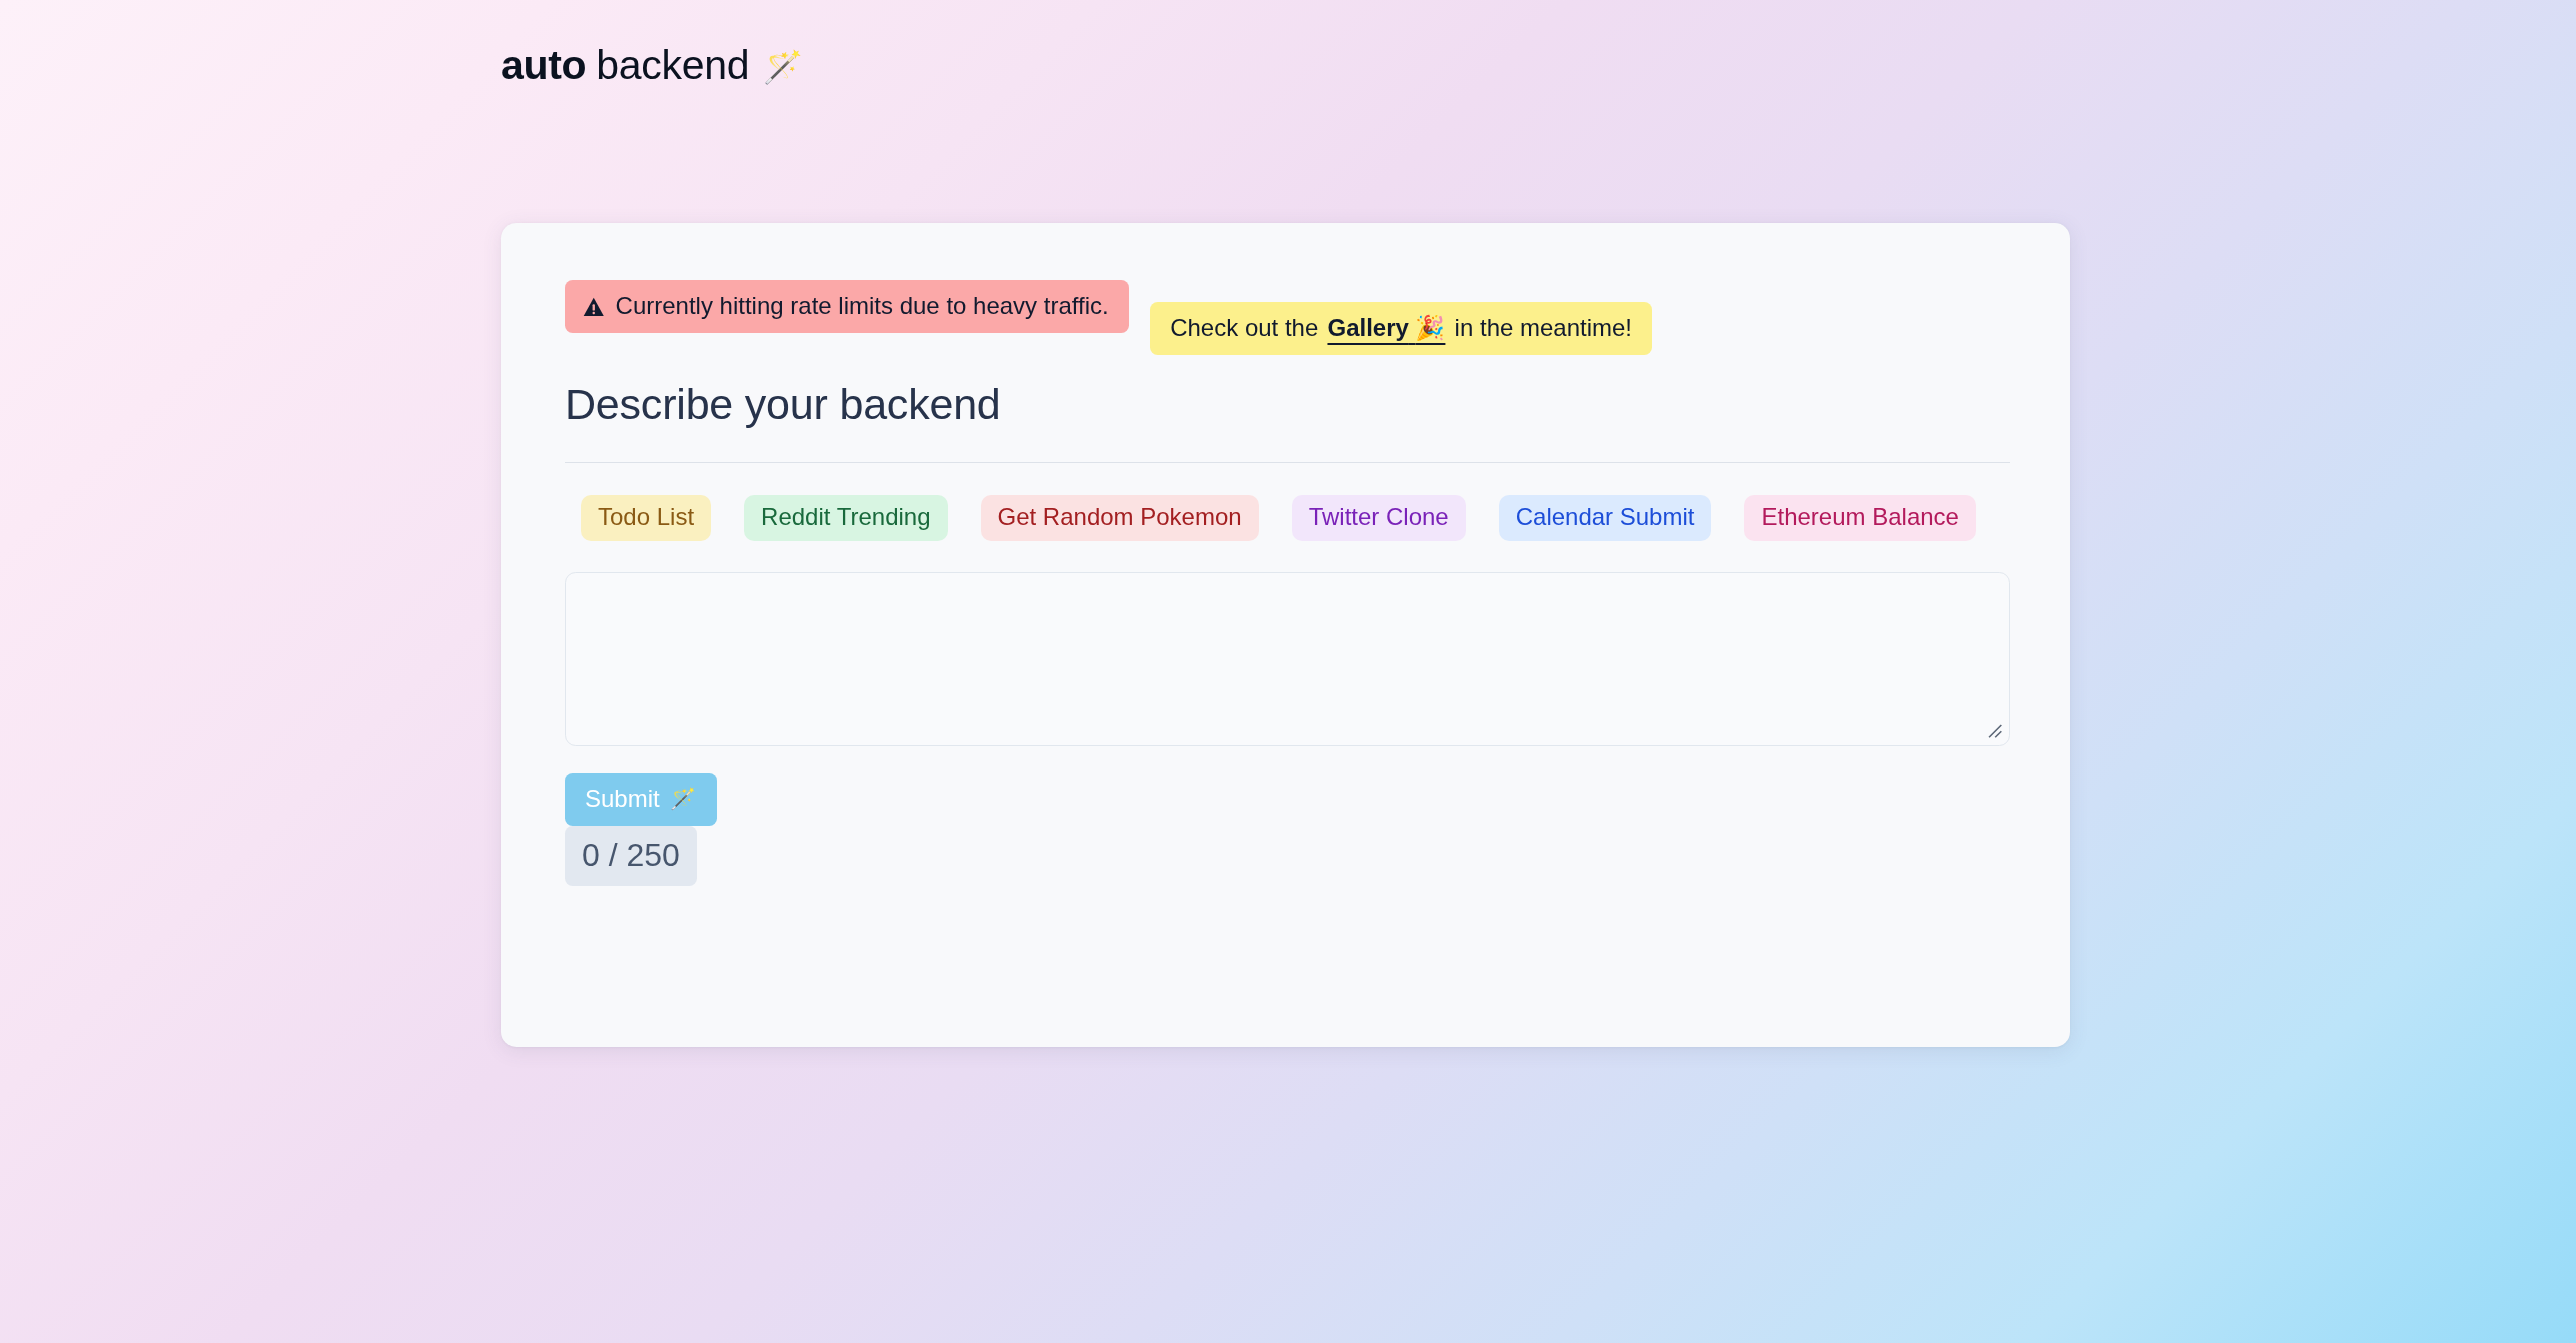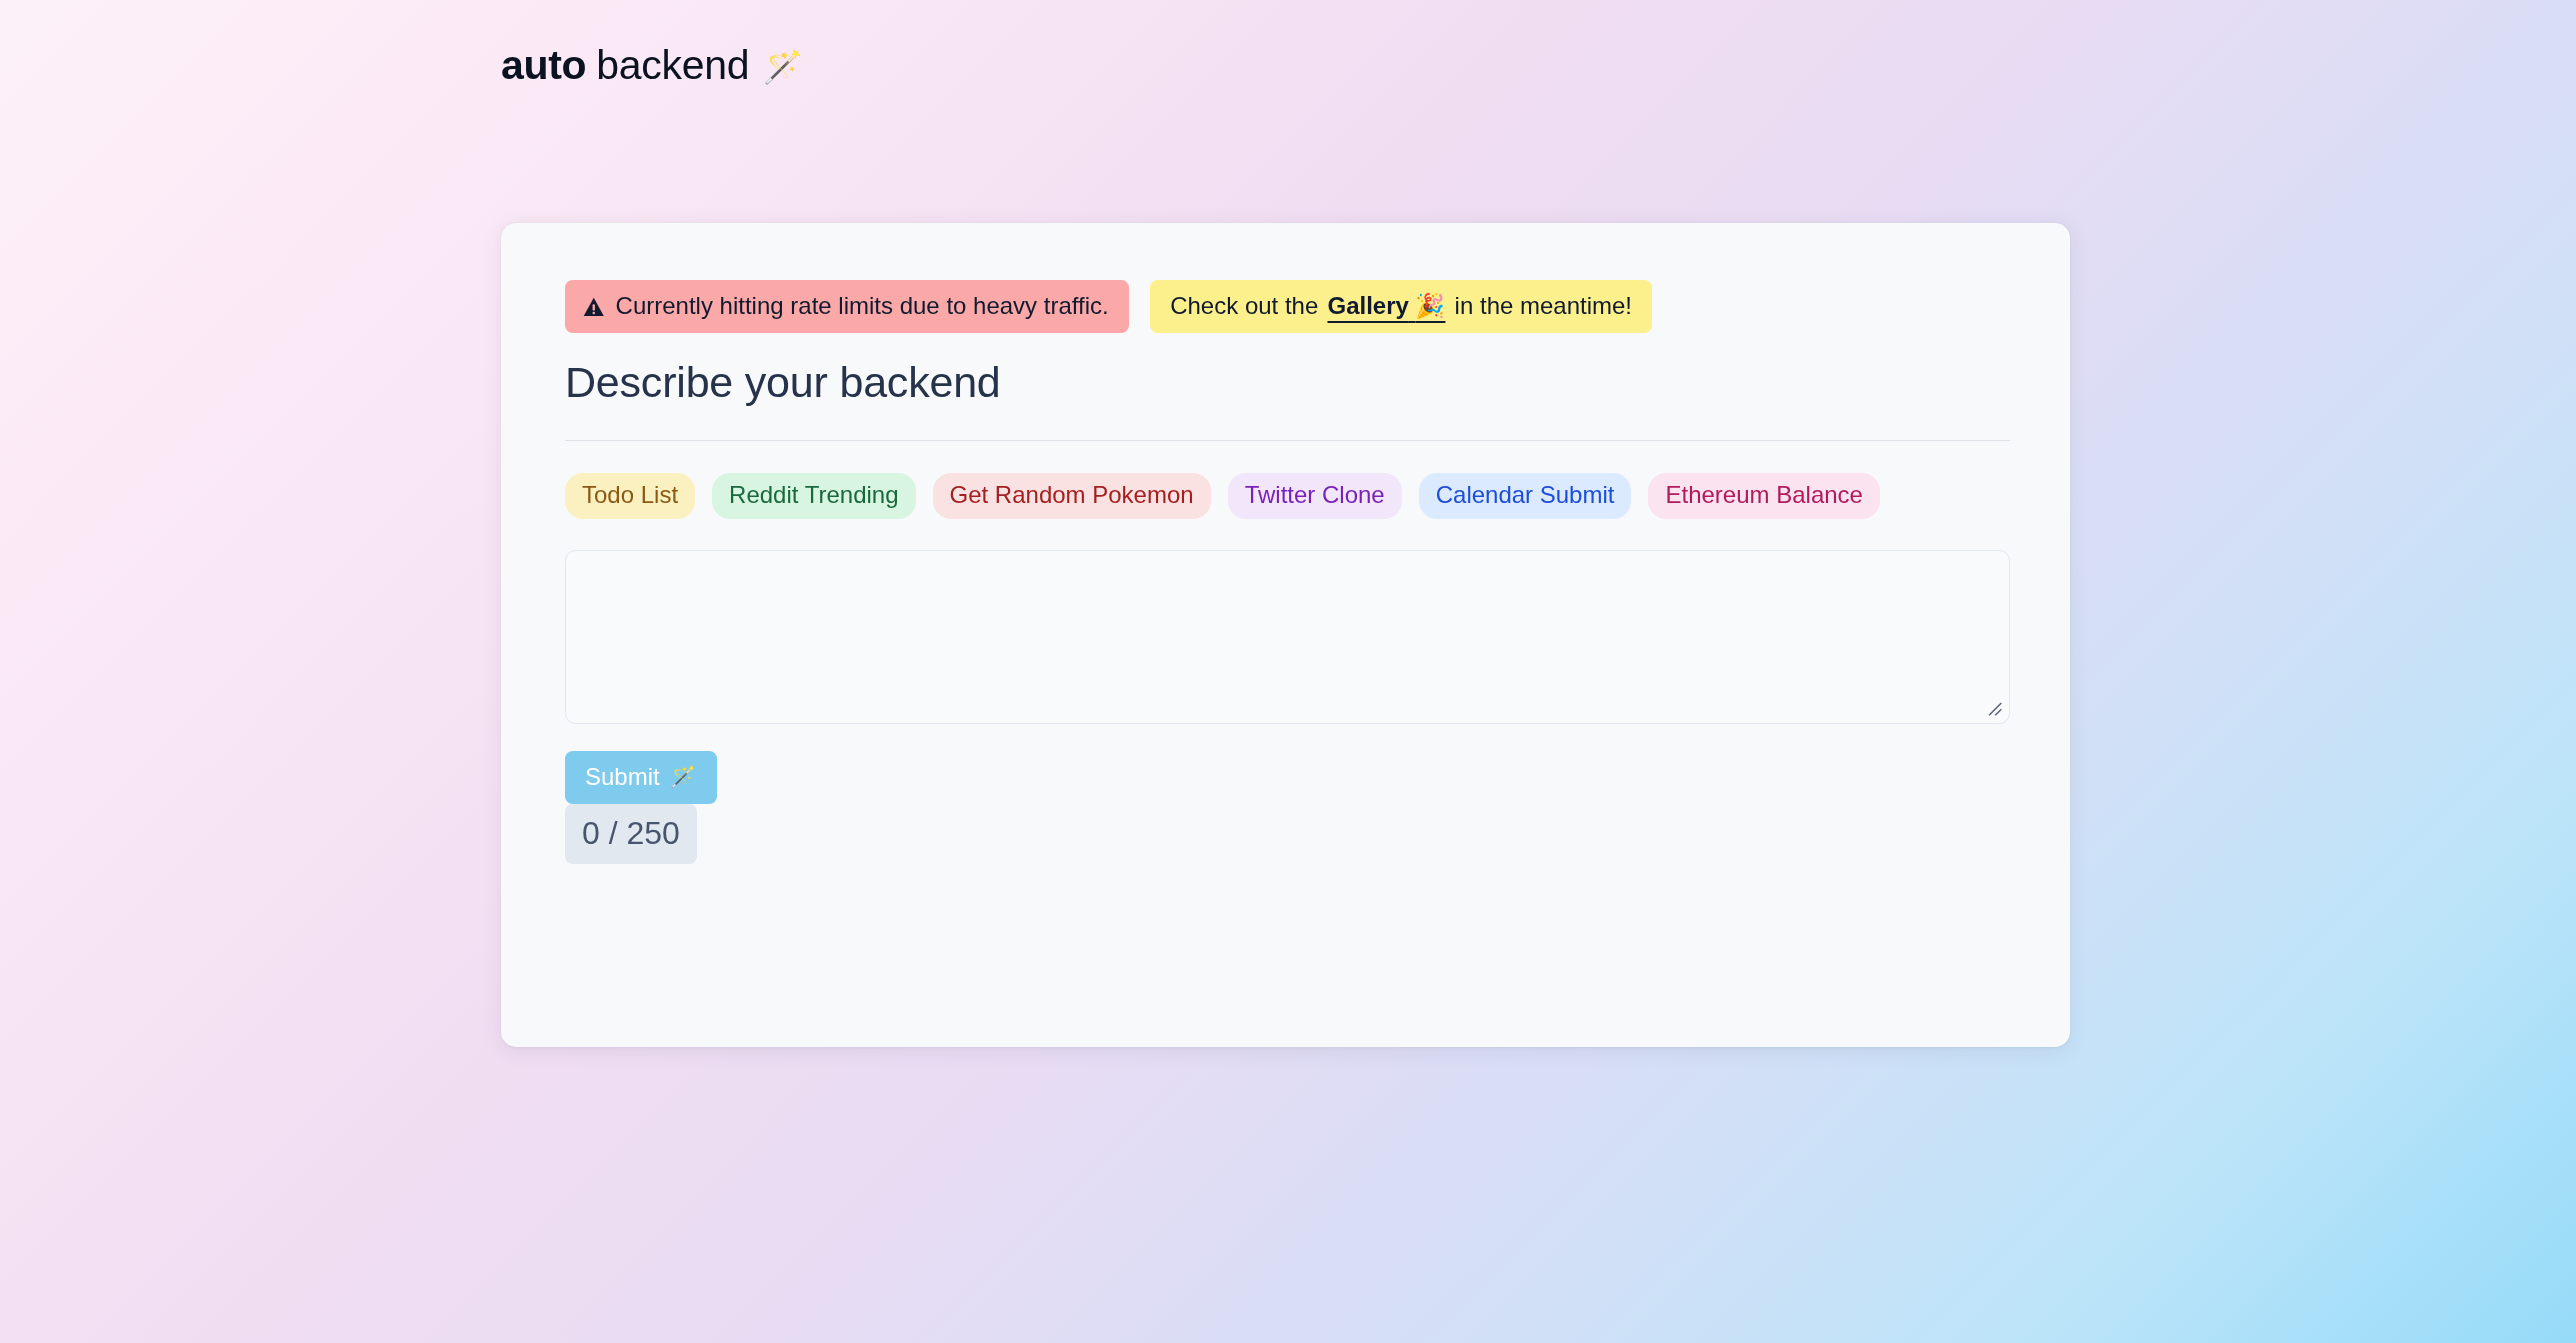--- a/index.html
+++ b/index.html
@@ -108,20 +108,21 @@
     flex: none;
     position: relative;
     top: 0.8px;
   }
 
   .banner-gallery {
     background: #fcf08c;
     color: #111a2e;
     padding: 14px 20px 14.6px 20px;
     gap: 0;
+    margin-top: 22px;
   }
   .gallery-link {
     font-weight: 700;
     text-decoration: underline;
     text-underline-offset: 7px;
     text-decoration-thickness: 2.3px;
     color: #111a2e;
     margin: 0 9.2px;
     cursor: pointer;
   }
@@ -154,28 +155,29 @@
 
   
   .chips {
     margin-top: 32px;
     display: flex;
     align-items: center;
     gap: 17px;
     flex-wrap: wrap;
   }
   .chip {
-    border-radius: 18px;
+    border-radius: 10px;
     padding: 10px 17px 11.5px 17px;
     font-size: 24px;
     line-height: 1;
     white-space: nowrap;
     cursor: pointer;
     border: none;
     font-family: inherit;
+    margin-left: 16px;
   }
 
   
   .textarea-wrap {
     margin-top: 31px;
     position: relative;
   }
   .descr-textarea {
     width: 100%;
     height: 174px;

